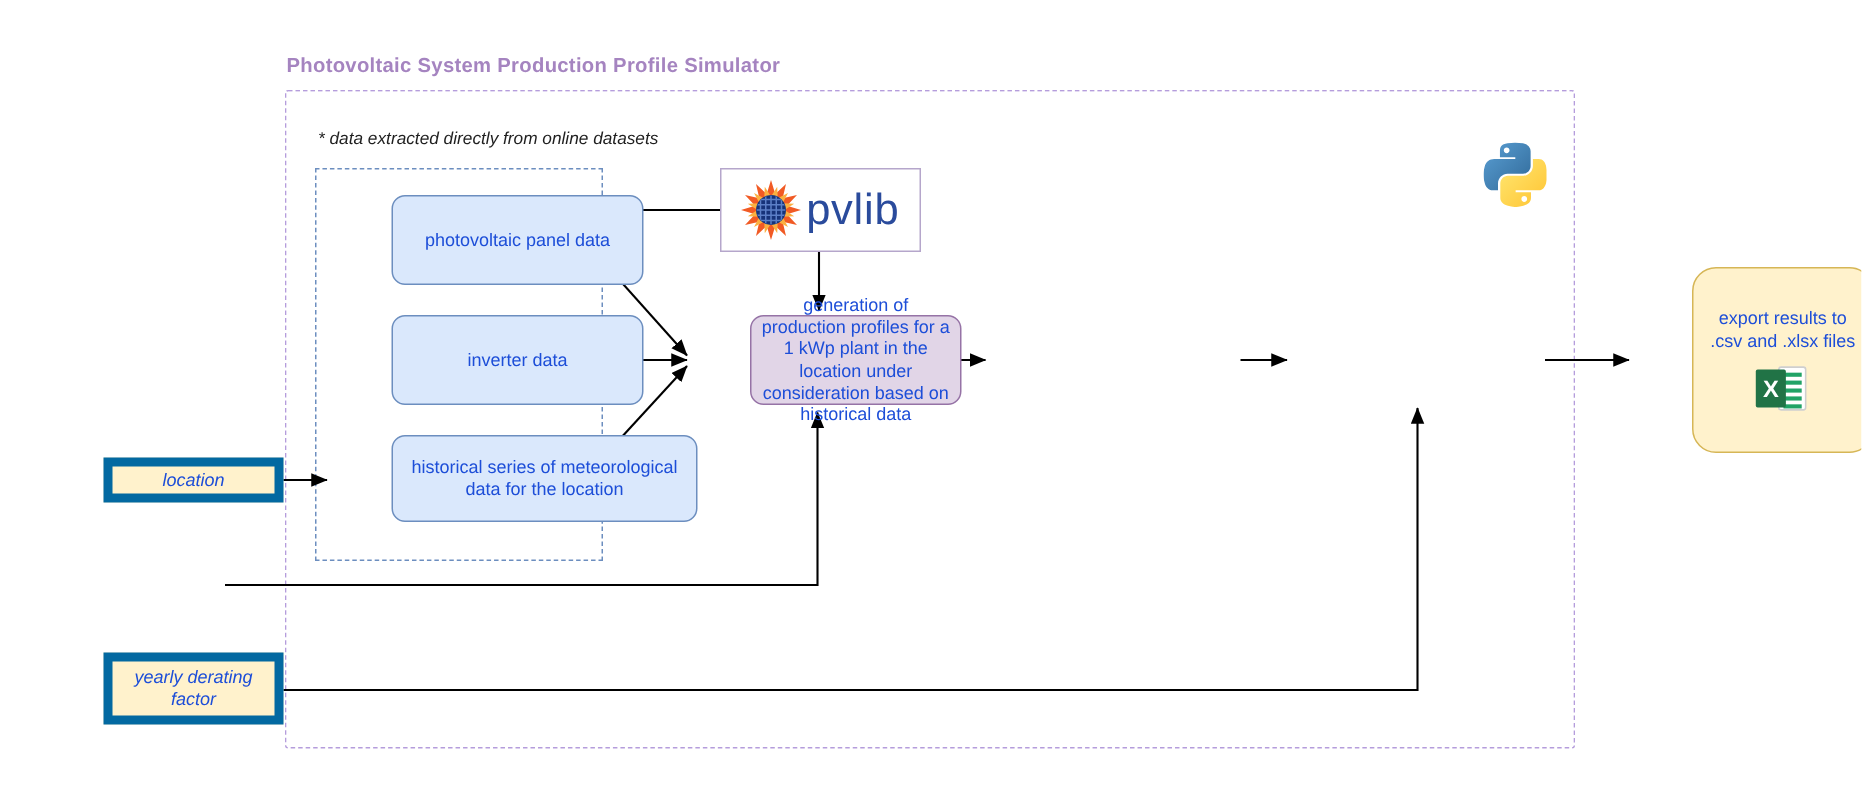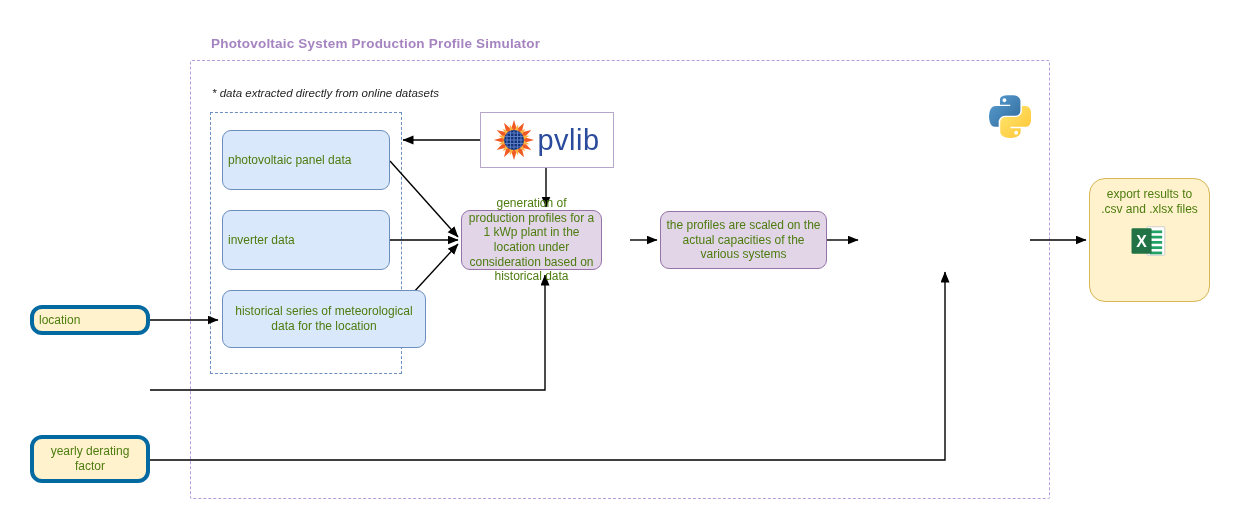--- a/index.html
+++ b/index.html
@@ -2,42 +2,42 @@
 <html><head>
 <meta charset="utf-8">
 <style>
   html,body{margin:0;padding:0;background:#ffffff;}
   .canvas{
     position:relative;width:1241px;height:531px;background:#ffffff;
     font-family:"Liberation Sans",sans-serif;overflow:hidden;
   }
   .title{
     position:absolute;left:191px;top:36px;
-    font-size:13.5px;font-weight:bold;color:#a584c0;letter-spacing:.2px;margin-left:20px;
+    font-size:13.5px;font-weight:bold;color:#a584c0;letter-spacing:.2px;
   }
   .outer-container{
     position:absolute;left:190px;top:60px;width:858px;height:437px;
     border:1.6px dashed #b59ddc;border-radius:2px;
   }
   .inner-container{
     position:absolute;left:210px;top:112px;width:190px;height:260px;
     border:1.6px dashed #6c8ebf;
   }
   .note{
     position:absolute;left:212px;top:87px;
     font-size:11.5px;font-style:italic;color:#1f1f1f;text-align:center;
   }
   .node{
-    position:absolute;display:flex;align-items:center;
-    text-align:center;font-size:12px;color:#4d7c0f;line-height:1.22;
-    padding:3px 5px;box-sizing:border-box;border-radius:9px;
+    position:absolute;display:flex;align-items:center;justify-content:center;
+    text-align:center;font-size:12px;color:#1d4ed8;line-height:1.22;
+    padding:3px 5px;box-sizing:border-box;border-radius:9px;margin-left:39px;
   }
   .blue{background:#dae8fc;border:1px solid #6c8ebf;}
   .purple{background:#e1d5e7;border:1px solid #9673a6;}
-  .yellow{background:#fff2cc;border:4px solid #0369a1;border-radius:12px;}
+  .yellow{background:#fff2cc;border:6px solid #0369a1;border-radius:0;font-style:italic;}
   .export{
     background:#fff2cc;border:1.6px solid #d6b656;border-radius:16px;
     flex-direction:column;gap:9px;padding:8px 10px;
   }
   .pvlib-box{
     position:absolute;left:480px;top:112px;width:134px;height:56px;
     background:#ffffff;border:1.6px solid #b5a6cb;box-sizing:border-box;
     display:flex;align-items:center;justify-content:center;gap:3px;text-align:center;
   }
   .pvlib-text{font-size:29px;color:#2a4b9c;letter-spacing:.5px;}
@@ -121,23 +121,20 @@
           <stop offset="1" stop-color="#ffc331"></stop>
       </linearGradient>
     </defs>
     <path fill="url(#pyb)" d="M54.92 3c-4.58.02-8.95.41-12.8 1.09-11.34 2-13.4 6.2-13.4 13.93v10.21h26.8v3.4H18.66c-7.79 0-14.61 4.68-16.74 13.59-2.46 10.21-2.57 16.59 0 27.25 1.9 7.94 6.45 13.59 14.24 13.59h9.21V73.82c0-8.85 7.65-16.65 16.74-16.65h26.77c7.45 0 13.4-6.13 13.4-13.61V18.02c0-7.26-6.12-12.71-13.4-13.93C64.25 3.33 59.5 2.98 54.92 3zM40.43 11.2c2.77 0 5.03 2.3 5.03 5.12 0 2.81-2.26 5.09-5.03 5.09-2.78 0-5.03-2.28-5.03-5.09 0-2.82 2.25-5.12 5.03-5.12z"></path>
     <path fill="url(#pyy)" d="M86.24 31.61v11.9c0 9.23-7.82 17-16.74 17H42.73c-7.33 0-13.4 6.27-13.4 13.61v25.51c0 7.26 6.31 11.53 13.4 13.61 8.49 2.49 16.63 2.94 26.77 0 6.75-1.95 13.4-5.88 13.4-13.61v-10.21H56.13v-3.4h40.17c7.79 0 10.69-5.43 13.4-13.59 2.8-8.4 2.68-16.48 0-27.25-1.92-7.76-5.6-13.59-13.4-13.59h-10.06zM71.17 96.23c2.78 0 5.03 2.28 5.03 5.09 0 2.82-2.25 5.12-5.03 5.12-2.77 0-5.03-2.3-5.03-5.12 0-2.81 2.26-5.09 5.03-5.09z"></path>
   </svg>
 
   <div class="node purple" style="left:461px;top:210px;width:141px;height:60px">
     <span>generation of production profiles for a 1 kWp plant in the location under consideration based on historical data</span>
   </div>
-  <div class="node purple" style="left:660px;top:211px;width:167px;height:58px">
-    <span>the profiles are scaled on the actual capacities of the various systems</span>
-  </div>
 
   <div class="node yellow" style="left:30px;top:305px;width:120px;height:30px">
     <span>location</span>
   </div>
   <div class="node yellow" style="left:30px;top:435px;width:120px;height:48px">
     <span>yearly derating factor</span>
   </div>
 
   <div class="node export" style="left:1089px;top:178px;width:121px;height:124px">
     <span>export results to .csv and .xlsx files</span>

